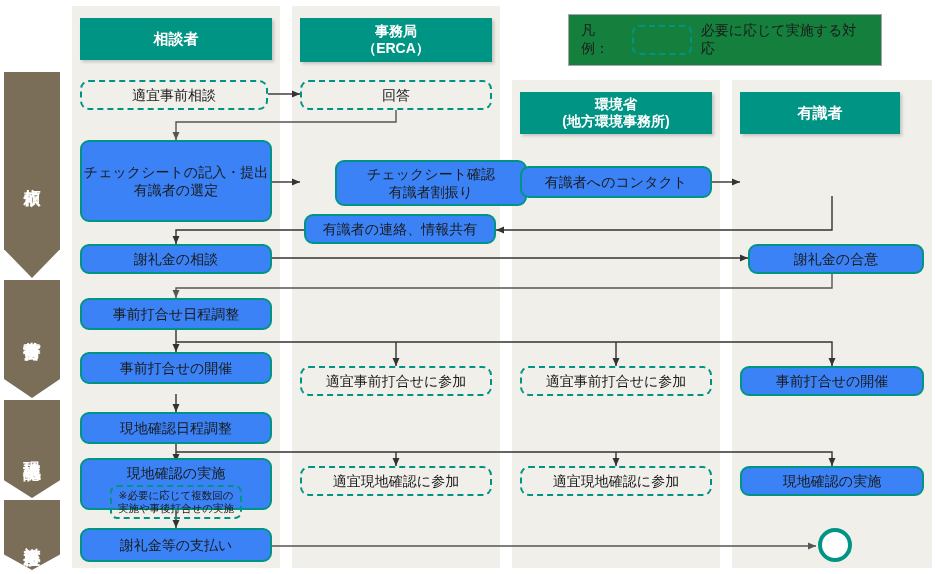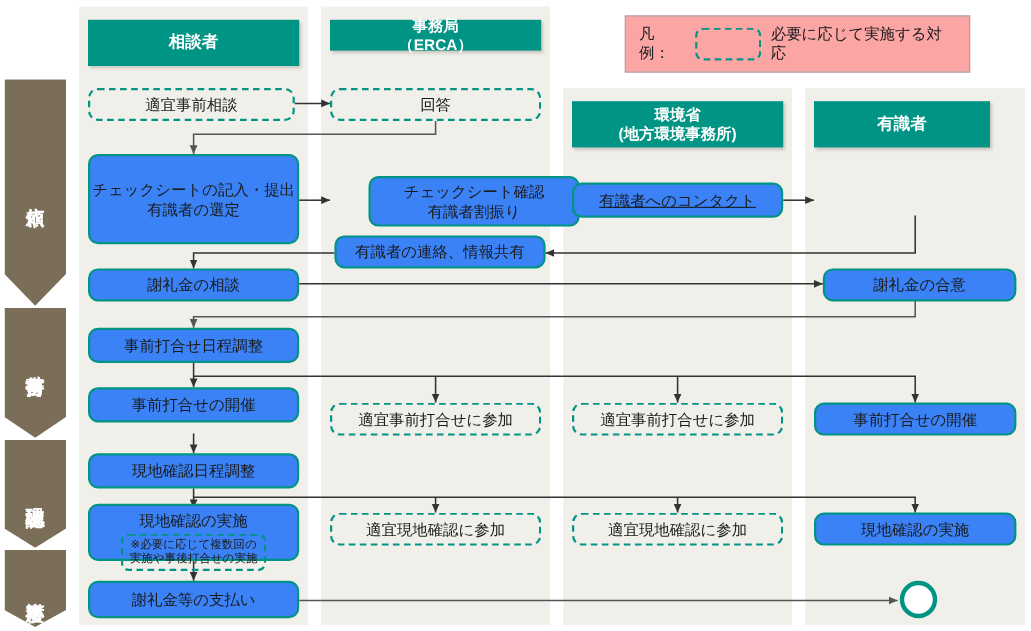--- a/index.html
+++ b/index.html
@@ -105,21 +105,21 @@
     position: absolute;
     border: 4px solid #009484;
     border-radius: 50%;
     background: #ffffff;
     box-sizing: border-box;
   }
 
   
   .legend {
     position: absolute;
-    background: #fca5a5;
+    background: #15803d;
     border: 1px solid #a6a6a6;
     display: flex;
     align-items: center;
     gap: 9px;
     padding: 12px 12px;
     box-sizing: border-box;
     font-size: 14px;
     color: #1a1a1a;
   }
   .legend-swatch {
@@ -168,21 +168,21 @@
     <div class="phase-pair">
       <span>対応</span>
       <span>事後</span>
     </div>
   </div>
 
   <div class="lane-head" style="left:80px; top:18px; width:192px; height:42px;">
     <span>相談者</span>
   </div>
 
-  <div class="lane-head two-line" style="left:300px; top:18px; width:192px; height:28px; flex-direction:column;">
+  <div class="lane-head two-line" style="left:300px; top:18px; width:192px; height:44px; flex-direction:column;">
     <span>事務局</span>
     <span>（ERCA）</span>
   </div>
 
   <div class="lane-head two-line" style="left:520px; top:92px; width:192px; height:42px; flex-direction:column;">
     <span>環境省</span>
     <span>(地方環境事務所)</span>
   </div>
 
   <div class="lane-head" style="left:740px; top:92px; width:160px; height:42px;">
@@ -249,21 +249,21 @@
   <div class="node" style="left:80px; top:140px; width:192px; height:82px;">
     <span class="ttl">チェックシートの記入・提出</span>
     <span class="ttl">有識者の選定</span>
   </div>
 
   <div class="node" style="left:300px; top:160px; width:192px; height:46px;margin-left:35px;">
     <span class="ttl">チェックシート確認</span>
     <span class="ttl">有識者割振り</span>
   </div>
 
-  <div class="node" style="left:520px; top:166px; width:192px; height:32px;text-decoration:underline;">
+  <div class="node" style="left:520px; top:166px; width:192px; height:32px;">
     <span class="ttl">有識者へのコンタクト</span>
   </div>
 
 
   <div class="node" style="left:304px; top:214px; width:192px; height:30px;">
     <span class="ttl">有識者の連絡、情報共有</span>
   </div>
 
   <div class="node" style="left:80px; top:244px; width:192px; height:30px;">
     <span class="ttl">謝礼金の相談</span>

